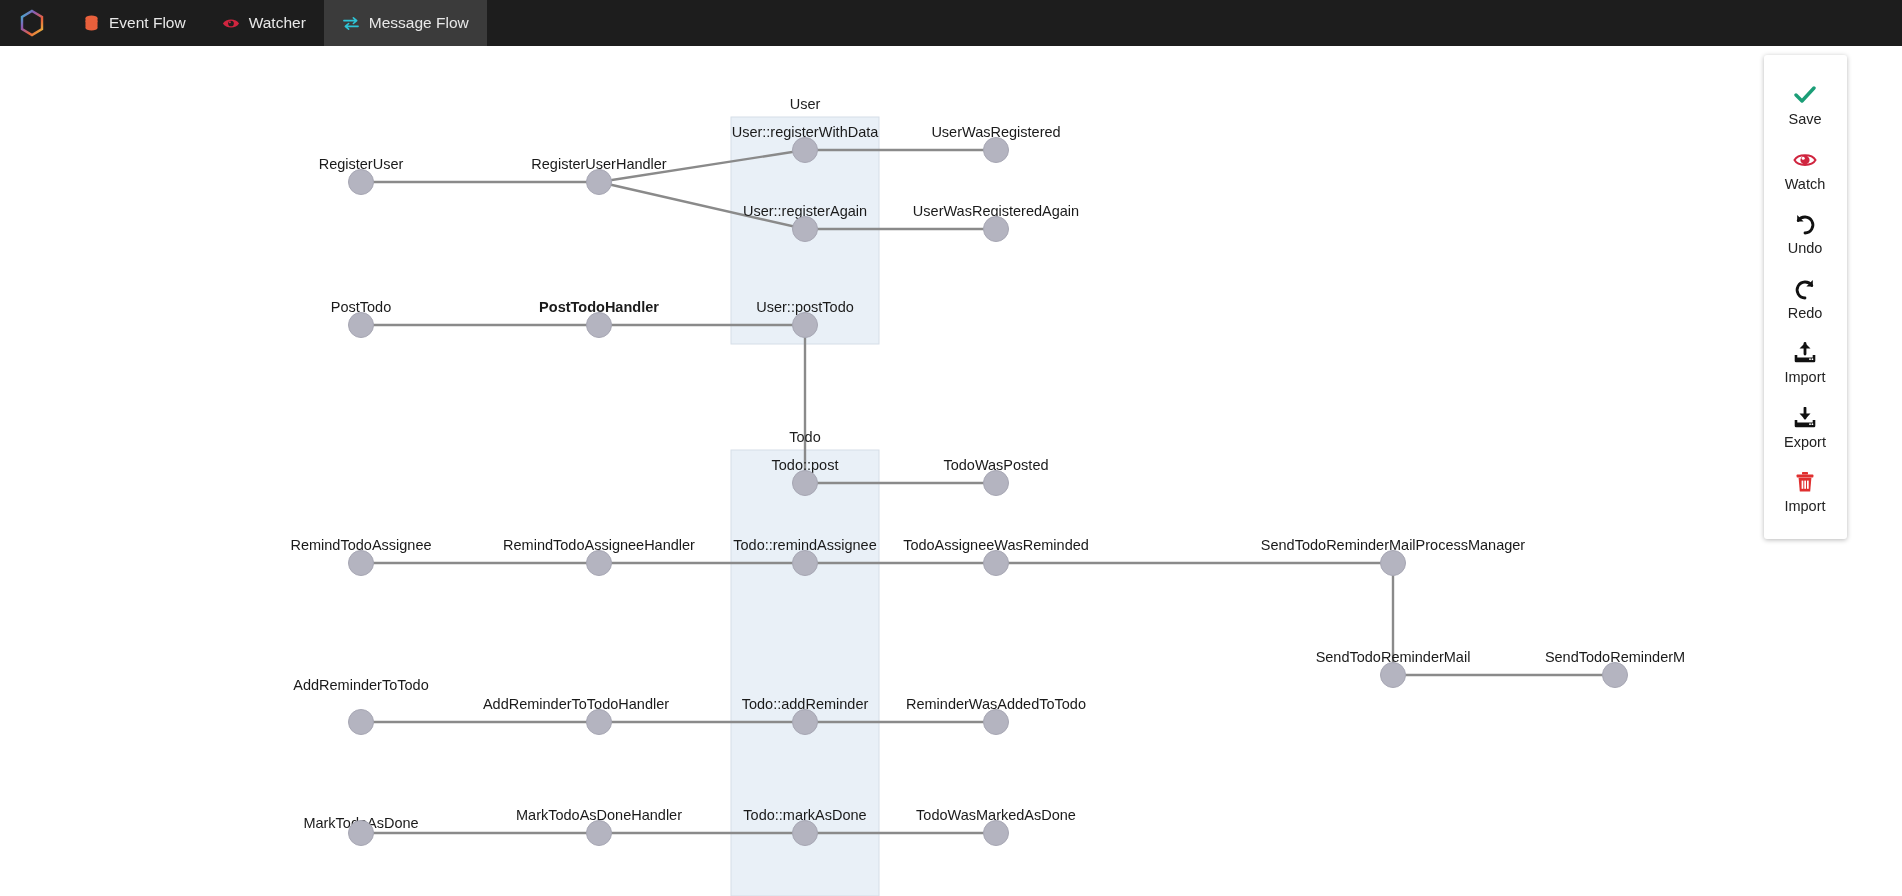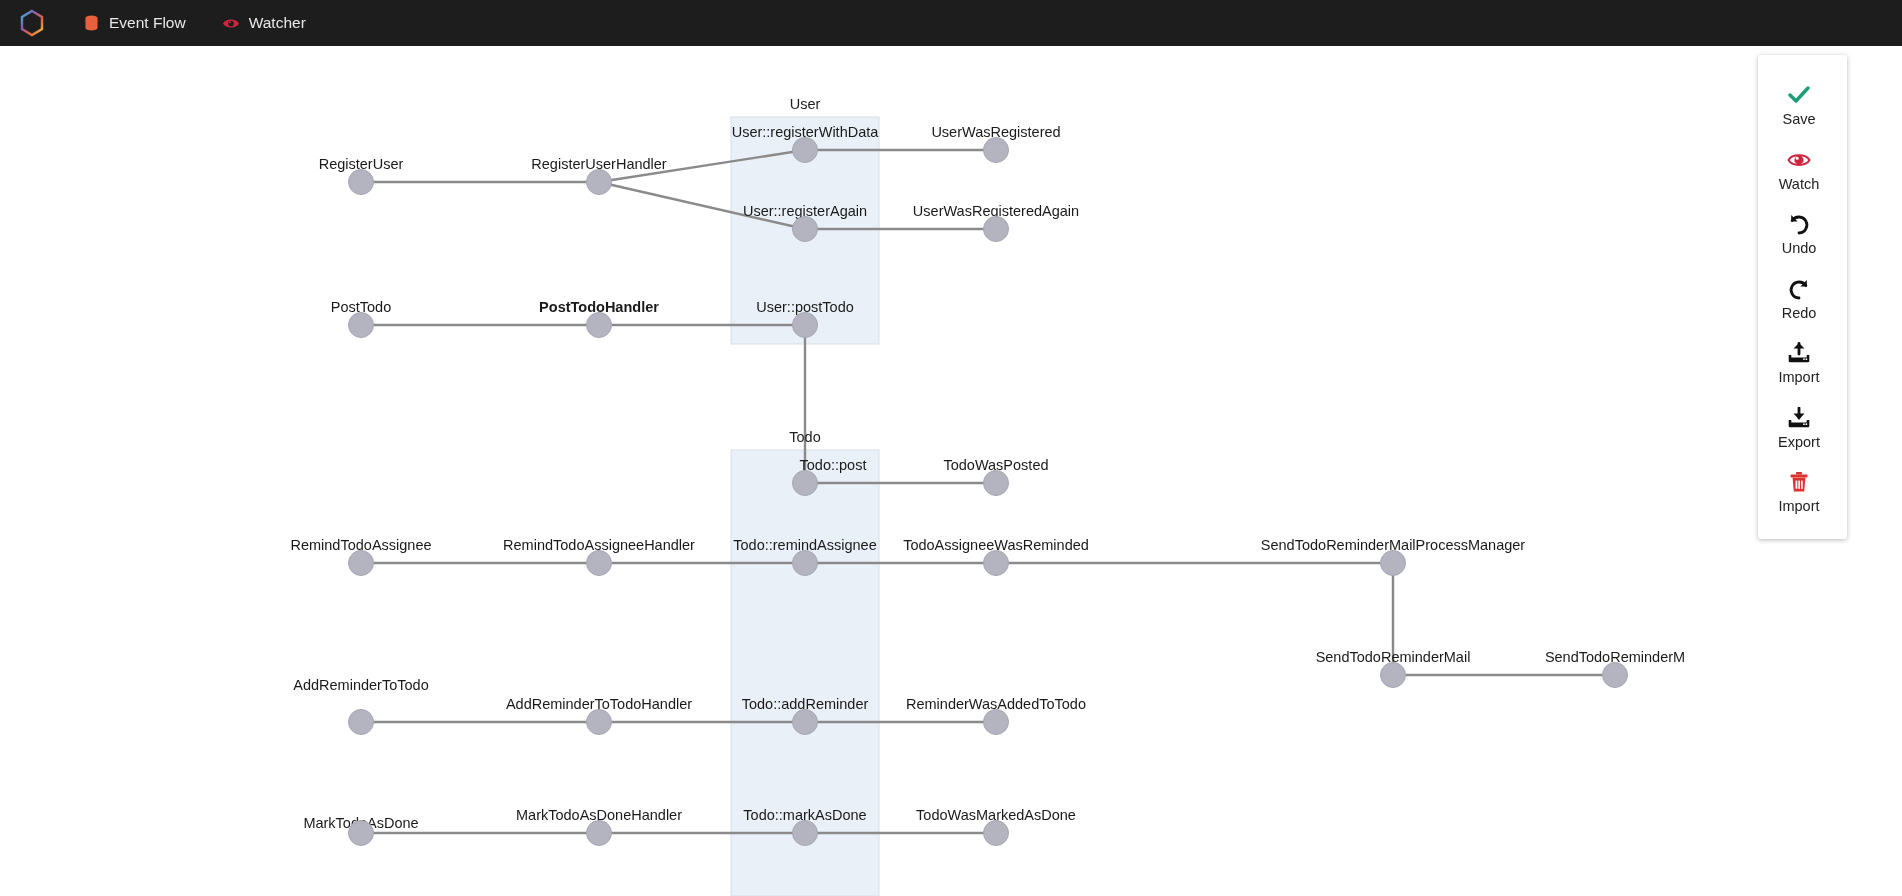--- a/index.html
+++ b/index.html
@@ -99,21 +99,21 @@
 
   
   #toolpanel {
     position: absolute;
     right: 55px;
     top: 55px;
     width: 82px;
     background: #ffffff;
     border-radius: 3px;
     box-shadow: 0 1px 5px rgba(0,0,0,0.28);
-    padding: 18px 7px 14px 0;
+    padding: 18px 1px 14px 0;
     display: flex;
     flex-direction: column;
     align-items: center;
     gap: 0;
   }
   .tool {
     width: 82px;
     display: flex;
     flex-direction: column;
     align-items: center;
@@ -173,20 +173,29 @@
       <span class="tab-ico">
         <svg width="19" height="13" viewBox="0 0 19 13">
           <path d="M1 6.5 C4 1, 15 1, 18 6.5 C15 12, 4 12, 1 6.5 Z" fill="#d0253f"></path>
           <circle cx="9.5" cy="6.5" r="3" fill="#1d1d1d"></circle>
           <circle cx="8.3" cy="5.2" r="1.1" fill="#d0253f"></circle>
         </svg>
       </span>
       <span>Watcher</span>
     </div>
 
+    <div class="tab active" id="tab-2">
+      <span class="tab-ico">
+        <svg width="19" height="15" viewBox="0 0 19 15">
+          <path d="M2 4.5 H15 M12 1.5 L15.5 4.5 L12 7.5" stroke="#2ec4d6" stroke-width="1.7" fill="none" stroke-linecap="round" stroke-linejoin="round"></path>
+          <path d="M17 10.5 H4 M7 7.5 L3.5 10.5 L7 13.5" stroke="#2ec4d6" stroke-width="1.7" fill="none" stroke-linecap="round" stroke-linejoin="round"></path>
+        </svg>
+      </span>
+      <span>Message Flow</span>
+    </div>
   </div>
 
   <div id="canvas">
     <svg id="graph-svg" width="1902" height="850">
         <rect x="731" y="71" width="148" height="227" fill="#e9f0f7" stroke="#d5dee7" stroke-width="1"></rect>
         <rect x="731" y="404" width="148" height="446" fill="#e9f0f7" stroke="#d5dee7" stroke-width="1"></rect>
         <line x1="361" y1="136" x2="599" y2="136" stroke="#8a8a8a" stroke-width="2.4"></line>
         <line x1="599" y1="136" x2="805" y2="104" stroke="#8a8a8a" stroke-width="2.4"></line>
         <line x1="599" y1="136" x2="805" y2="183" stroke="#8a8a8a" stroke-width="2.4"></line>
         <line x1="805" y1="104" x2="996" y2="104" stroke="#8a8a8a" stroke-width="2.4"></line>
@@ -222,41 +231,41 @@
         <div class="node-label" style="left: 805px; top: 157px;">User::registerAgain</div>
         <div class="node" style="left: 805px; top: 183px; background: rgb(180, 180, 192);"></div>
         <div class="node-label" style="left: 996px; top: 157px;">UserWasRegisteredAgain</div>
         <div class="node" style="left: 996px; top: 183px; background: rgb(180, 180, 192);"></div>
         <div class="node-label" style="left: 361px; top: 253px;">PostTodo</div>
         <div class="node" style="left: 361px; top: 279px; background: rgb(180, 180, 192);"></div>
         <div class="node-label" style="left: 599px; top: 253px; font-weight: bold;">PostTodoHandler</div>
         <div class="node" style="left: 599px; top: 279px; background: rgb(180, 180, 192);"></div>
         <div class="node-label" style="left: 805px; top: 253px;">User::postTodo</div>
         <div class="node" style="left: 805px; top: 279px; background: rgb(180, 180, 192);"></div>
-        <div class="node-label" style="left: 805px; top: 411px; margin-left: 28px;">Todo::post</div>
+        <div class="node-label" style="left: 805px; top: 411px;">Todo::post</div>
         <div class="node" style="left: 805px; top: 437px; background: rgb(180, 180, 192);"></div>
         <div class="node-label" style="left: 996px; top: 411px;">TodoWasPosted</div>
         <div class="node" style="left: 996px; top: 437px; background: rgb(180, 180, 192);"></div>
         <div class="node-label" style="left: 361px; top: 491px;">RemindTodoAssignee</div>
         <div class="node" style="left: 361px; top: 517px; background: rgb(180, 180, 192);"></div>
         <div class="node-label" style="left: 599px; top: 491px;">RemindTodoAssigneeHandler</div>
         <div class="node" style="left: 599px; top: 517px; background: rgb(180, 180, 192);"></div>
         <div class="node-label" style="left: 805px; top: 491px;">Todo::remindAssignee</div>
         <div class="node" style="left: 805px; top: 517px; background: rgb(180, 180, 192);"></div>
         <div class="node-label" style="left: 996px; top: 491px;">TodoAssigneeWasReminded</div>
         <div class="node" style="left: 996px; top: 517px; background: rgb(180, 180, 192);"></div>
         <div class="node-label" style="left: 1393px; top: 491px;">SendTodoReminderMailProcessManager</div>
         <div class="node" style="left: 1393px; top: 517px; background: rgb(180, 180, 192);"></div>
         <div class="node-label" style="left: 1393px; top: 603px;">SendTodoReminderMail</div>
         <div class="node" style="left: 1393px; top: 629px; background: rgb(180, 180, 192);"></div>
         <div class="node-label" style="left: 1615px; top: 603px;">SendTodoReminderM</div>
         <div class="node" style="left: 1615px; top: 629px; background: rgb(180, 180, 192);"></div>
         <div class="node-label" style="left: 361px; top: 631px;">AddReminderToTodo</div>
         <div class="node" style="left: 361px; top: 676px; background: rgb(180, 180, 192);"></div>
-        <div class="node-label" style="left: 599px; top: 650px;">AddReminderToTodoHandler</div>
+        <div class="node-label" style="left: 576px; top: 650px;">AddReminderToTodoHandler</div>
         <div class="node" style="left: 599px; top: 676px; background: rgb(180, 180, 192);"></div>
         <div class="node-label" style="left: 805px; top: 650px;">Todo::addReminder</div>
         <div class="node" style="left: 805px; top: 676px; background: rgb(180, 180, 192);"></div>
         <div class="node-label" style="left: 996px; top: 650px;">ReminderWasAddedToTodo</div>
         <div class="node" style="left: 996px; top: 676px; background: rgb(180, 180, 192);"></div>
         <div class="node-label" style="left: 361px; top: 732px; margin-top: 37px;">MarkTodoAsDone</div>
         <div class="node" style="left: 361px; top: 787px; background: rgb(180, 180, 192);"></div>
         <div class="node-label" style="left: 599px; top: 761px;">MarkTodoAsDoneHandler</div>
         <div class="node" style="left: 599px; top: 787px; background: rgb(180, 180, 192);"></div>
         <div class="node-label" style="left: 805px; top: 761px;">Todo::markAsDone</div>

